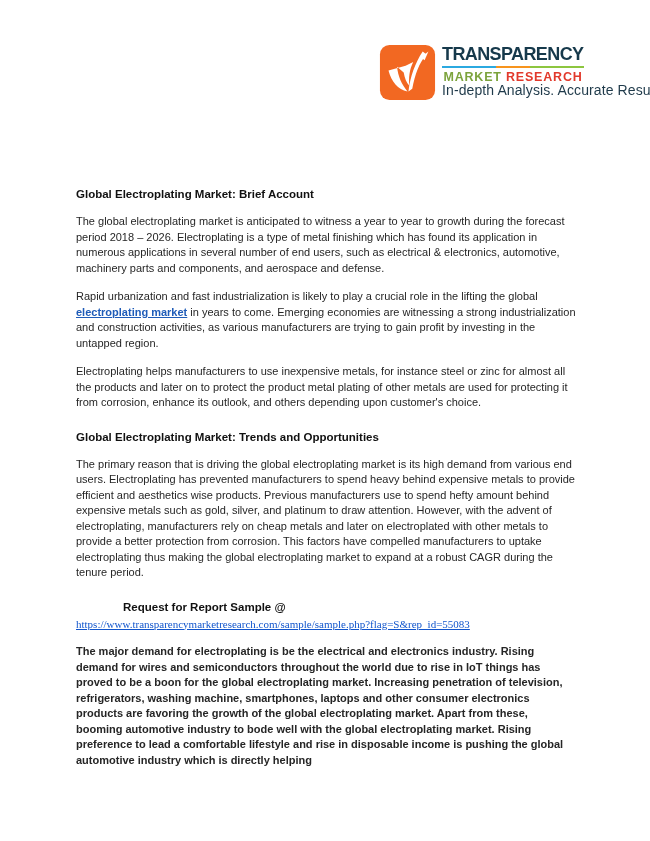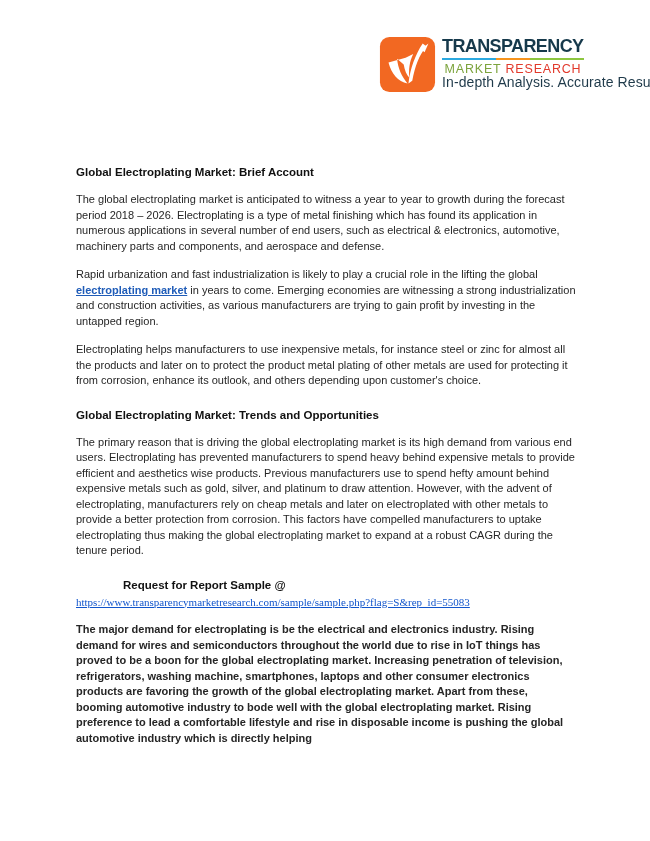--- a/index.html
+++ b/index.html
@@ -3,42 +3,42 @@
 <meta charset="utf-8">
 <style>
   html, body { margin: 0; padding: 0; }
   body {
     width: 650px; height: 841px;
     background: #ffffff;
     font-family: "Liberation Sans", sans-serif;
     position: relative;
     overflow: hidden;
   }
-  .page { position: absolute; inset: 0; background: #fff; }
+  .page { position: absolute; inset: 0; background: #fff; margin-top: 8px; }
 
   
   .logo {
     position: absolute; left: 379px; top: 36px;
     display: flex; align-items: flex-start; gap: 6px;
   }
   .logo-icon { width: 57px; height: 57px; display: block; }
   .logo-text { width: 142px; display: flex; flex-direction: column; }
   .logo-line1 {
     font-weight: bold; font-size: 18px; line-height: 20px;
     color: #16394B; letter-spacing: -0.6px; white-space: nowrap;
   }
   .logo-bar {
     height: 2px; margin: 2px 0 2px 0;
     background: linear-gradient(to right,
       #2BA9E0 0%, #2BA9E0 38%,
       #F7941D 38%, #F7941D 62%,
       #8DC63F 62%, #8DC63F 100%);
   }
   .logo-line2 {
-    font-weight: normal; font-size: 12.5px; line-height: 15px;
+    font-weight: bold; font-size: 12.5px; line-height: 15px;
     letter-spacing: 0.8px; text-align: center; white-space: nowrap;
   }
   .logo-word-market { color: #7CA33C; }
   .logo-word-research { color: #E2392B; }
   .logo-tagline {
     font-size: 14px; line-height: 11px; color: #1F3A4A;
     letter-spacing: 0.1px; text-align: center; white-space: nowrap;
   }
 
   
@@ -46,21 +46,21 @@
     position: absolute; left: 76px; top: 108px; width: 499px;
     font-family: "Liberation Serif", serif;
     font-weight: bold; font-size: 15.5px; line-height: 27px;
     color: #1b1b1b;
   }
   .doc-title .t-line1 { text-align: justify; text-align-last: justify; }
   .doc-title .t-line2 { text-align: left; }
 
   
   .content {
-    position: absolute; left: 76px; top: 165px; width: 500px;
+    position: absolute; left: 76px; top: 179px; width: 500px;
     font-size: 11px; line-height: 15.5px; color: #262626;
   }
   .content h3 {
     font-size: 11.5px; line-height: 15px; color: #111;
     margin: 0 0 12px 0; font-weight: bold;
   }
   .content p { margin: 0 0 13px 0; }
   .content .h-trends { margin-top: 19px; }
   .content .h-sample { margin: 19px 0 2px 0; padding-left: 47px; }
   .inline-link {

